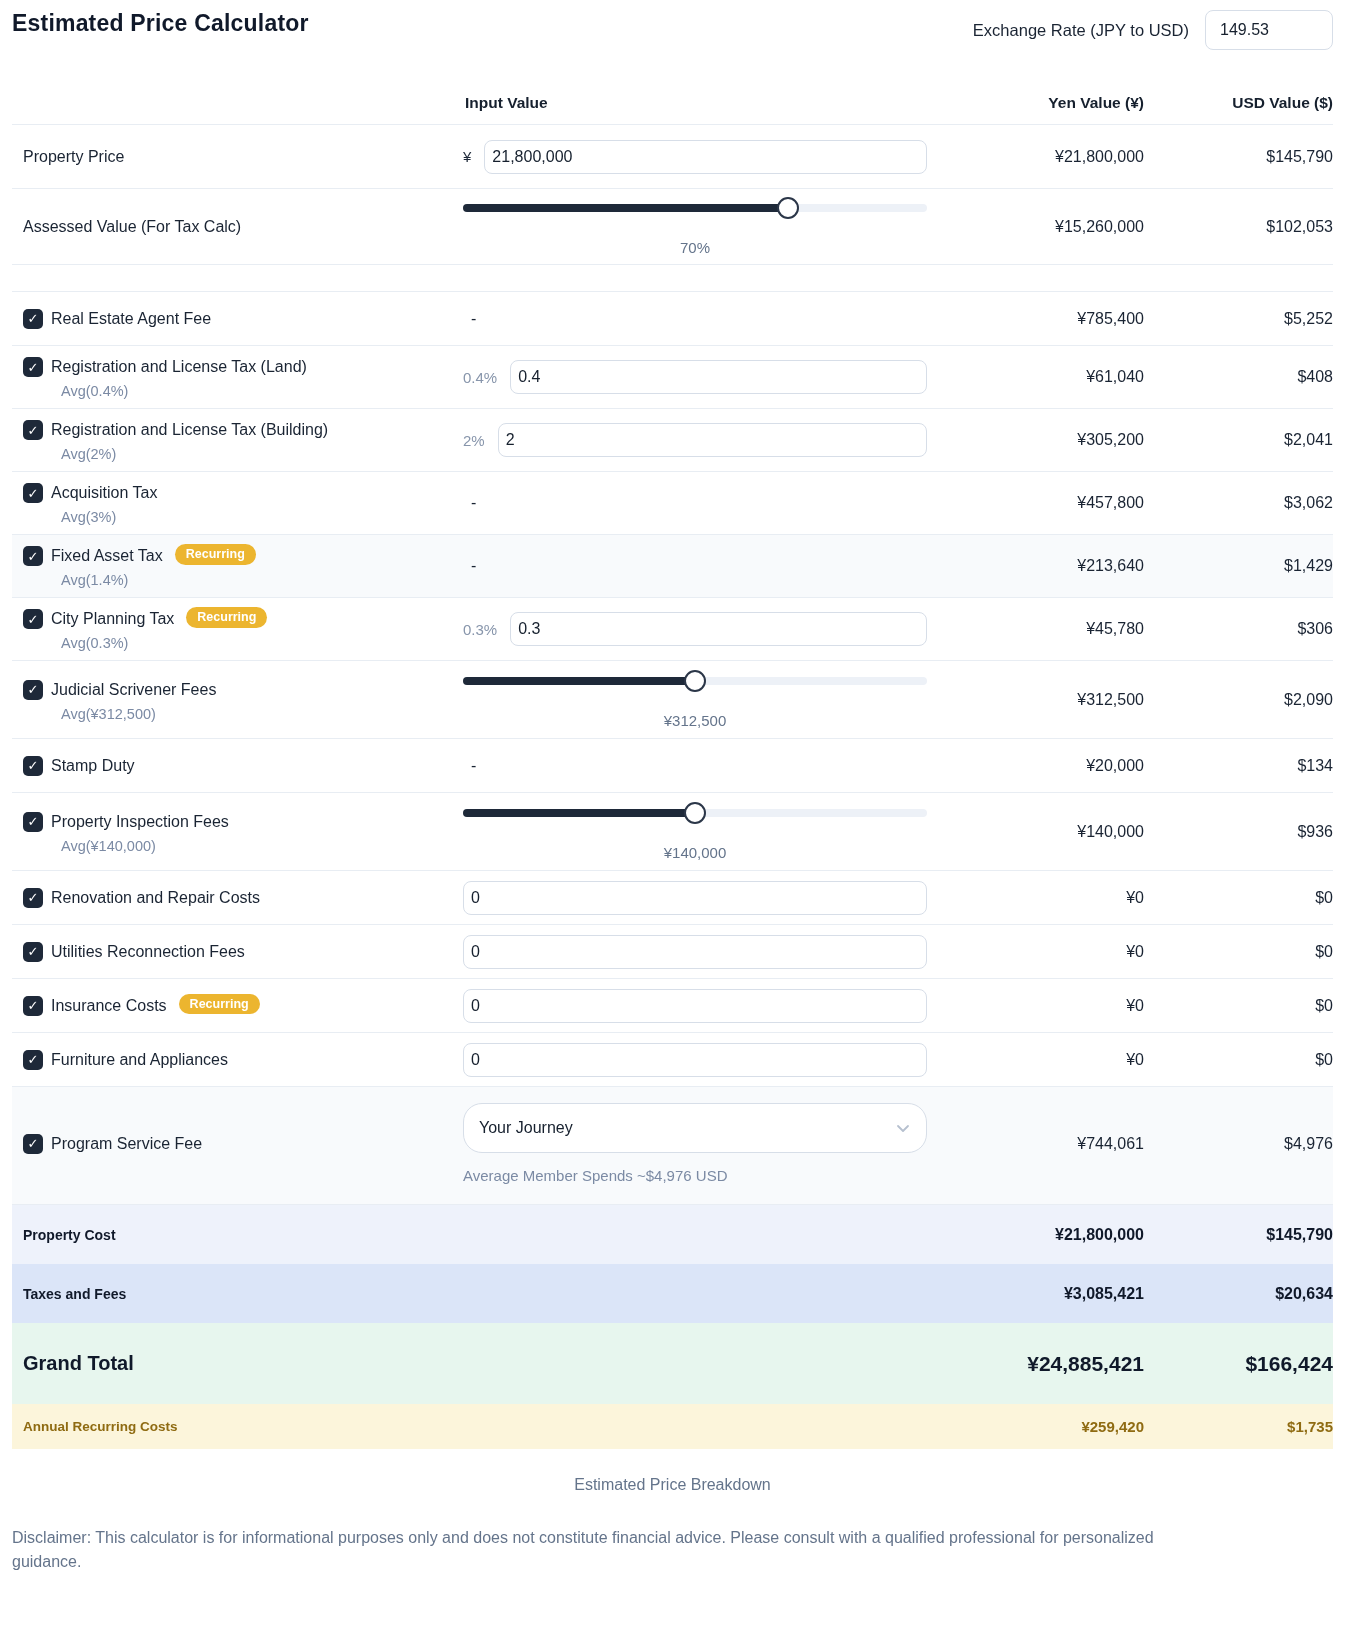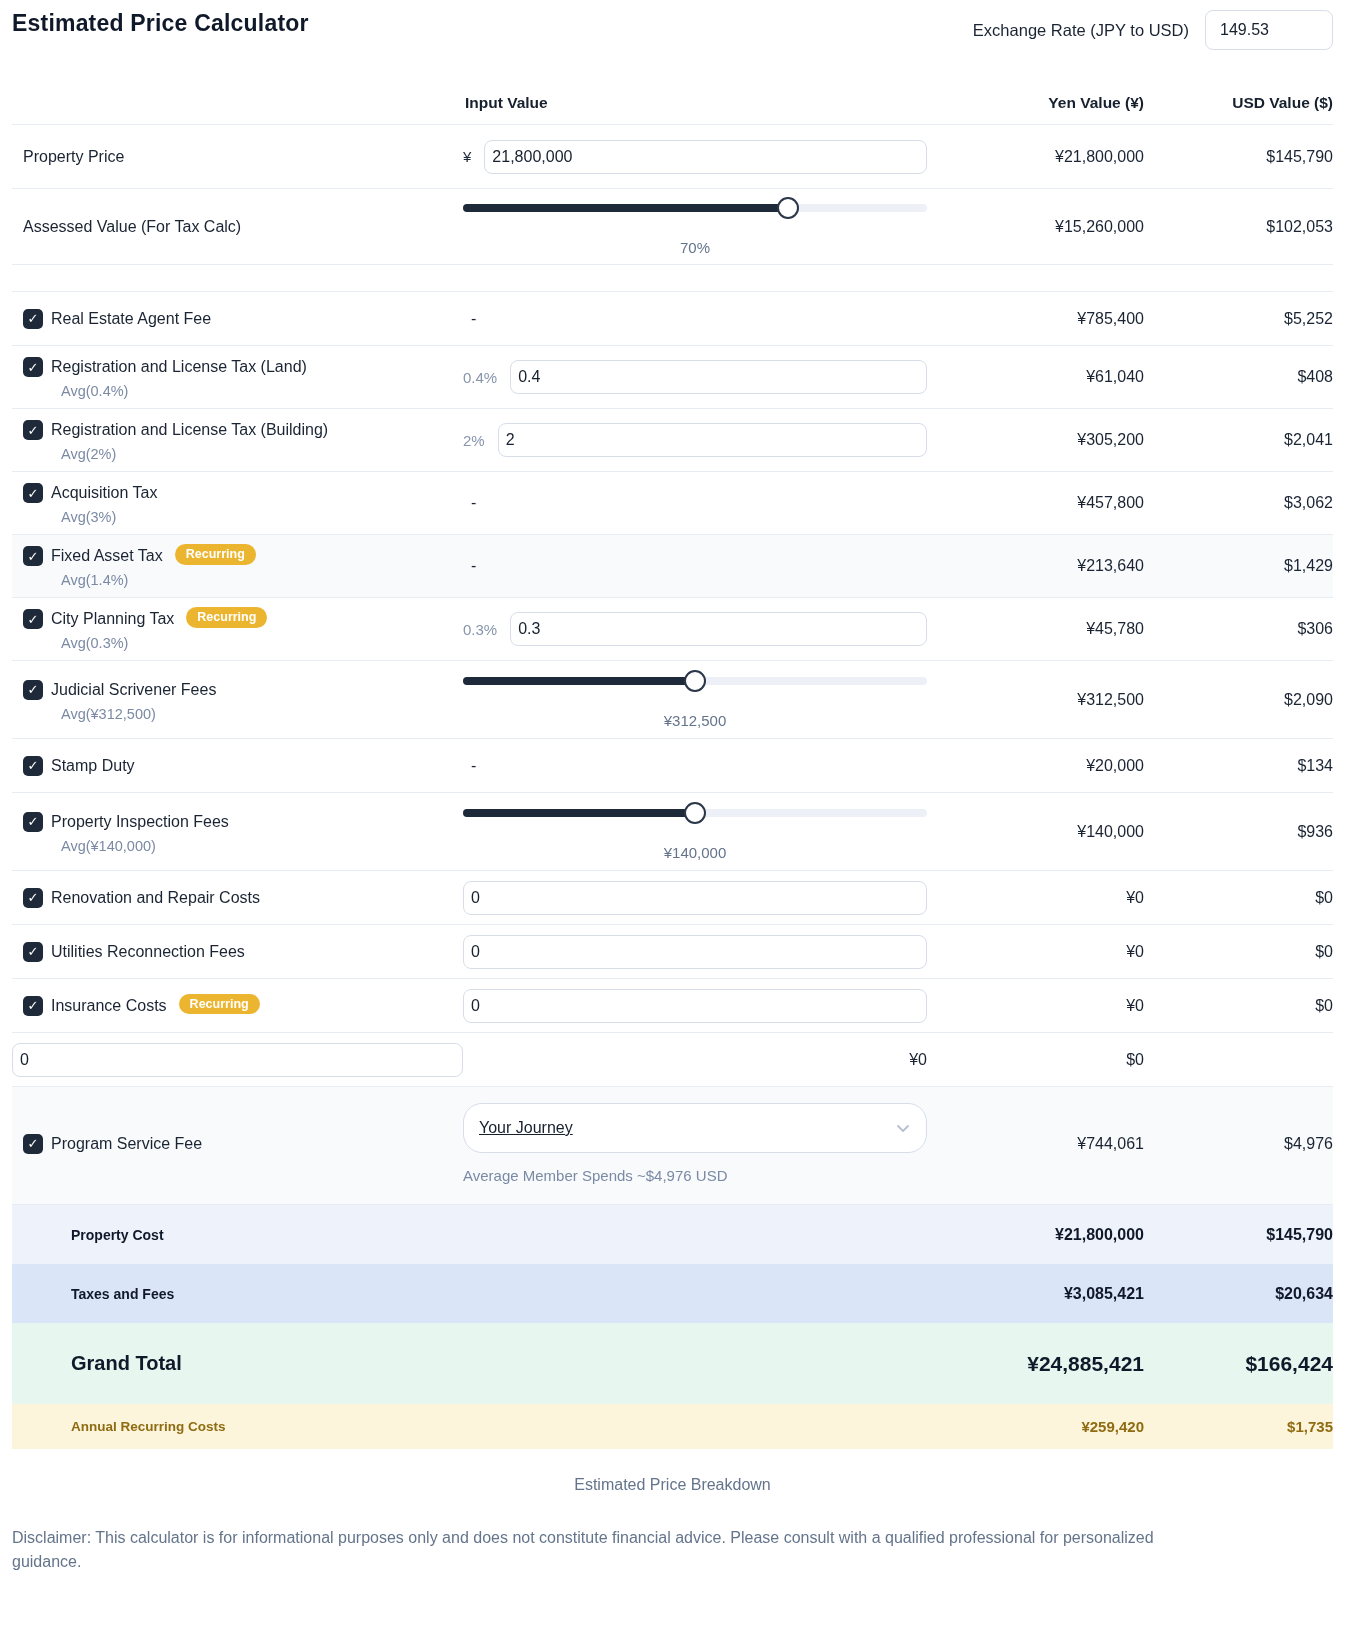--- a/index.html
+++ b/index.html
@@ -78,27 +78,27 @@
   .sl-thumb {
     position:absolute; top:0; width:22px; height:22px; border-radius:50%;
     background:#ffffff; border:2px solid #2b3648;
   }
   .slider-label { text-align:center; color:#64748b; font-size:15px; margin-top:20px; }
 
   .select-wrap { width:100%; }
   .select {
     height:50px; border:1px solid #d7dee8; border-radius:19px; background:#fff;
     display:flex; align-items:center; justify-content:space-between;
-    padding:0 15px; font-size:16px; color:#16202e; cursor:pointer;text-decoration:underline;
+    padding:0 15px; font-size:16px; color:#16202e; cursor:pointer;
   }
   .select-note { color:#7b8aa4; font-size:15px; margin-top:14px; }
 
   
   .summary-row { display:grid; grid-template-columns: 915px 217px 189px; align-items:center; }
-  .summary-row .s-label { padding-left:11px; font-size:14px; font-weight:700; color:#10192a;margin-left:48px; }
+  .summary-row .s-label { padding-left:11px; font-size:14px; font-weight:700; color:#10192a; }
   .summary-row .s-yen, .summary-row .s-usd { text-align:right; font-size:16px; font-weight:700; color:#10192a; }
   .row-property-cost { background:#eef2fb; min-height:59px; }
   .row-taxes-fees { background:#dbe5f8; min-height:59px; }
   .row-grand-total { background:#e7f6ee; min-height:81px; }
   .row-grand-total .s-label { font-size:20px; }
   .row-grand-total .s-yen, .row-grand-total .s-usd { font-size:21px; }
   .row-annual { background:#fcf5db; min-height:45px; }
   .row-annual .s-label { font-size:13.5px; color:#8f6b12; }
   .row-annual .s-yen, .row-annual .s-usd { font-size:15px; color:#8f6b12; }
 
@@ -379,20 +379,28 @@
         </div>
       </div>
       <div class="cell-input">
         <input type="text" class="text-input" value="0" style="">
       </div>
       <div class="cell-yen">¥0</div>
       <div class="cell-usd">$0</div>
     </div>
 
     <div class="grid fee-row">
+      <div class="cell-label">
+        <span class="cb"></span>
+        <div class="lbl-wrap">
+            <div class="lbl-line">
+              <span class="lbl">Furniture and Appliances</span>
+            </div>
+          </div>
+      </div>
       <div class="cell-input">
         <input type="text" class="text-input" value="0" style="">
       </div>
       <div class="cell-yen">¥0</div>
       <div class="cell-usd">$0</div>
     </div>
 
     <div class="grid fee-row shaded tall">
       <div class="cell-label">
         <span class="cb"></span>

